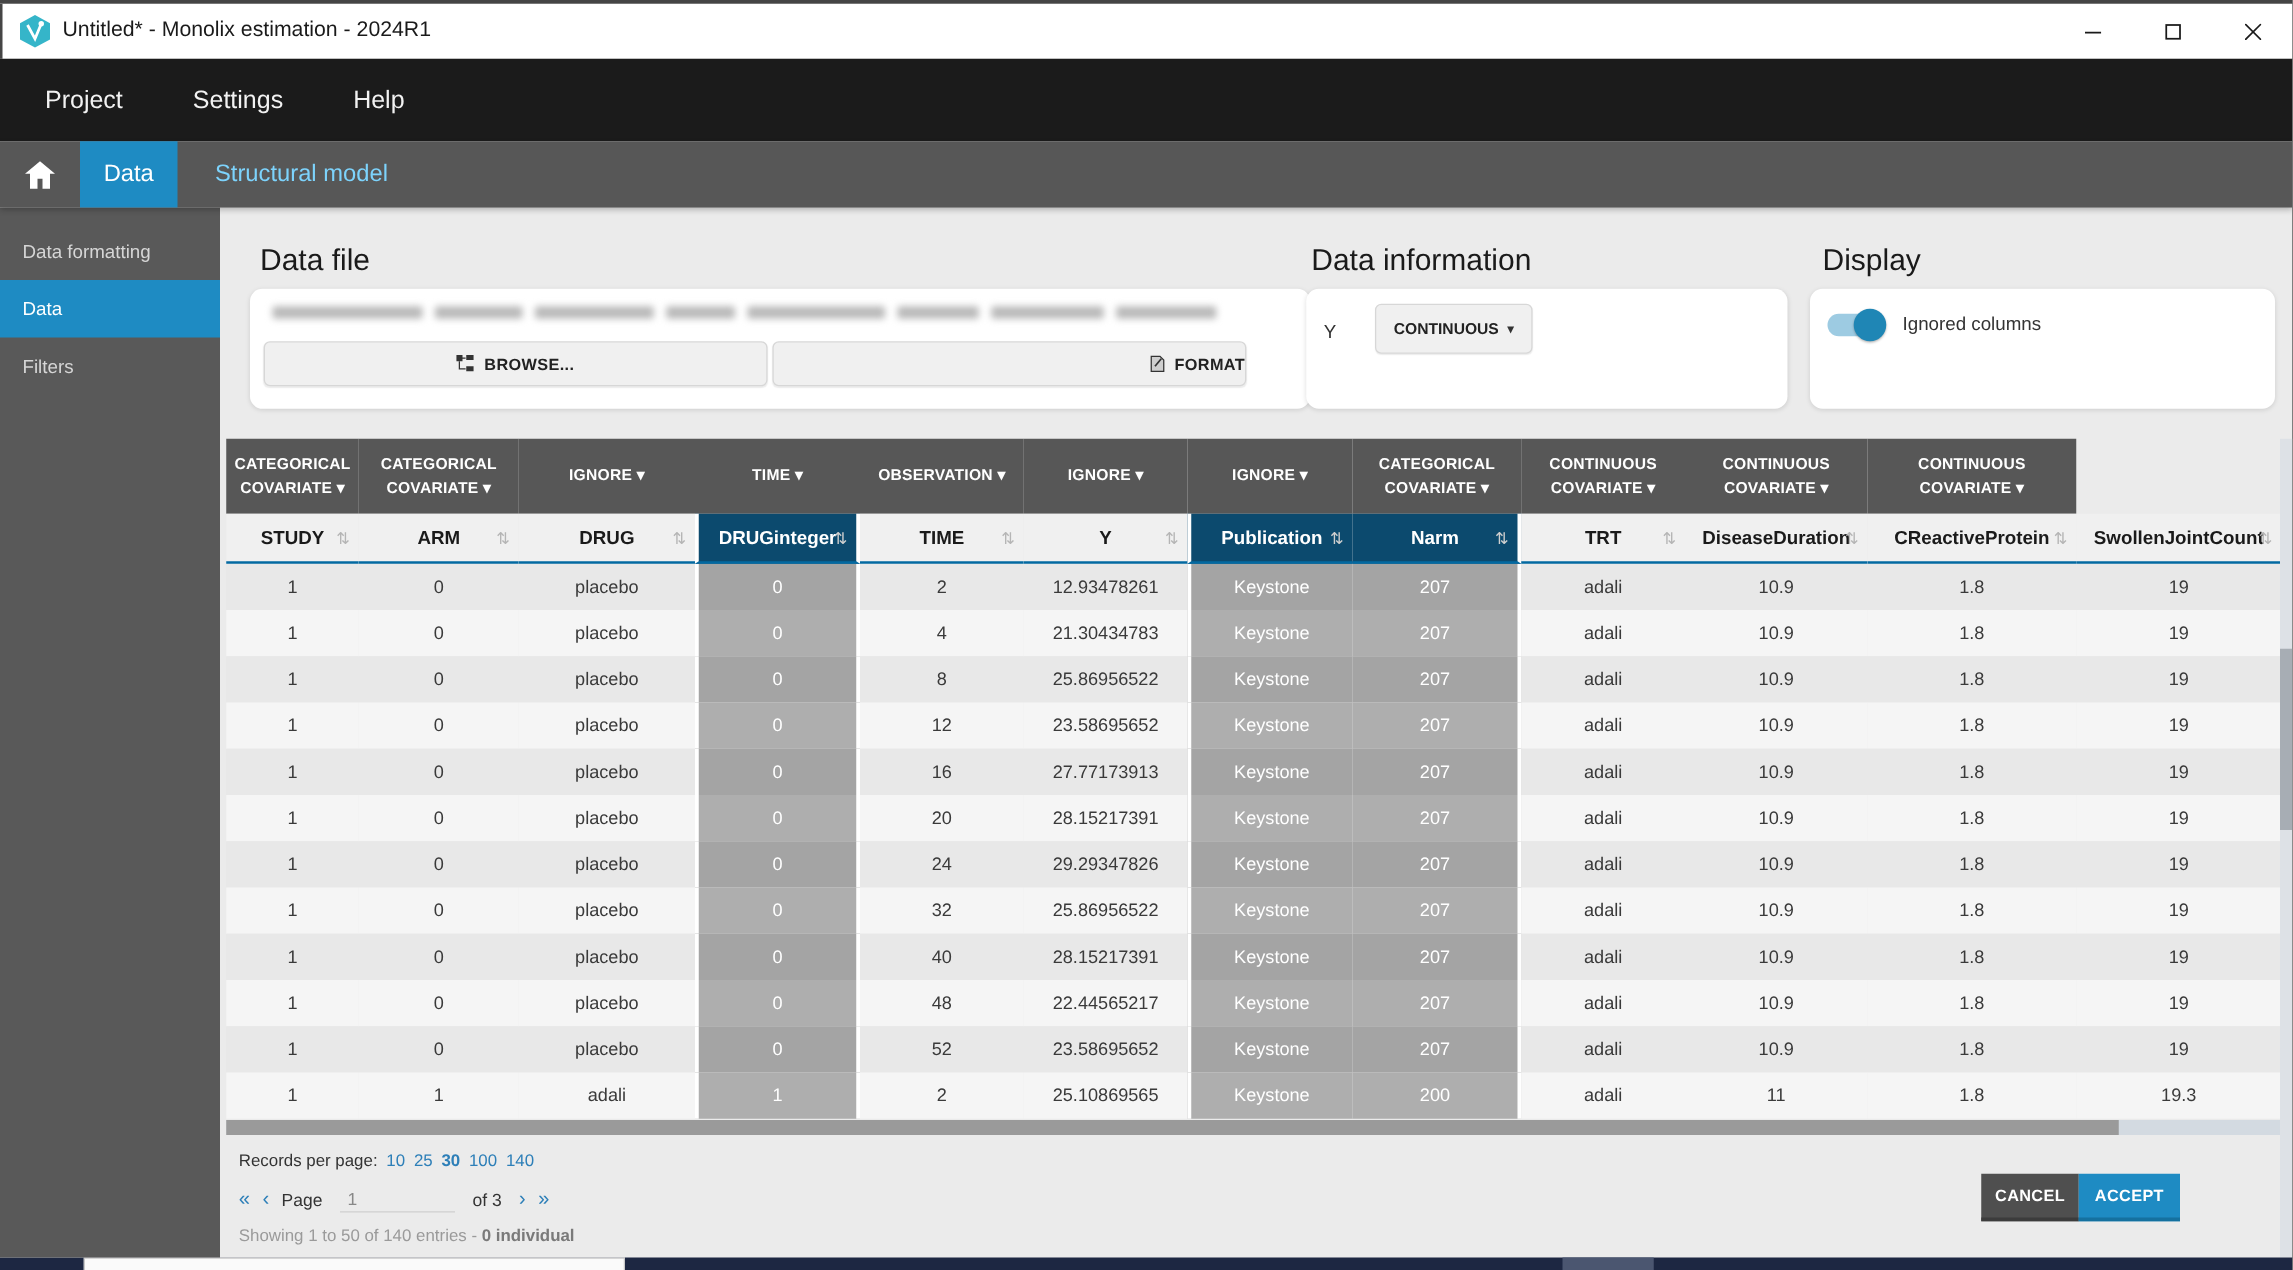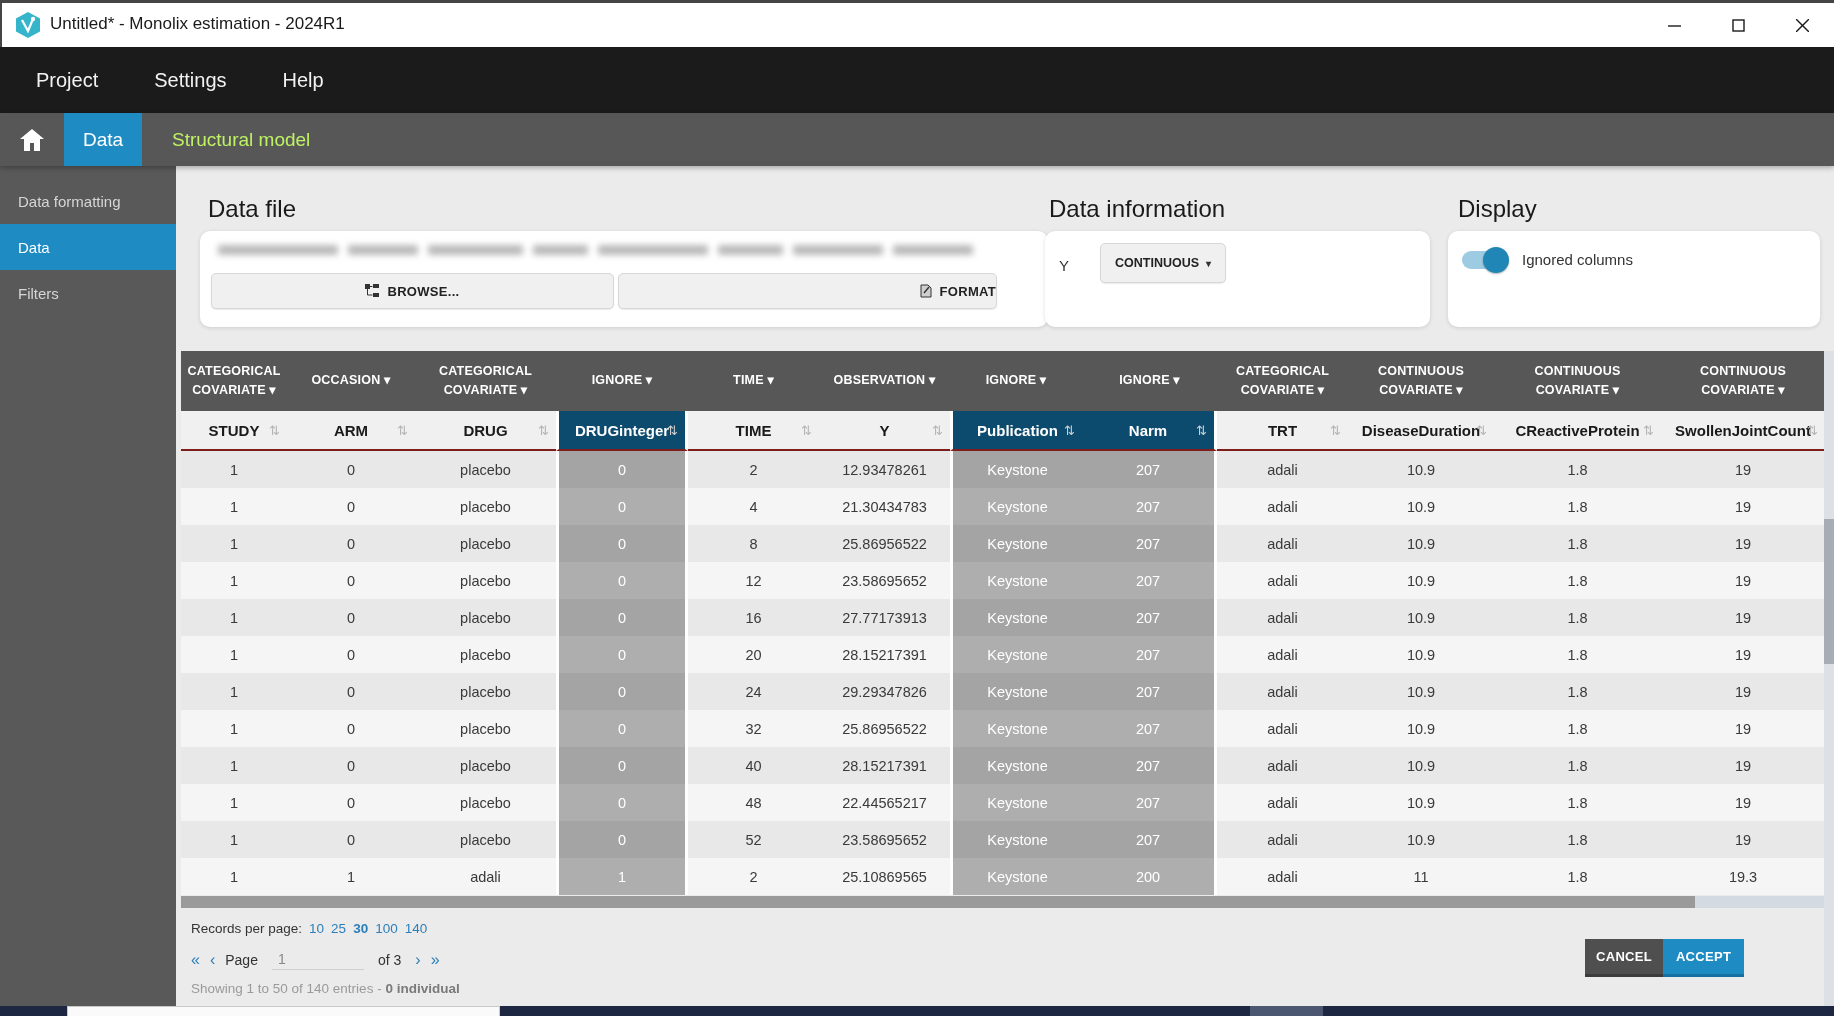--- a/index.html
+++ b/index.html
@@ -12,21 +12,21 @@
   .winbtn{position:absolute;top:0;width:64px;height:44px;display:flex;align-items:center;justify-content:center;}
   .winbtn svg{stroke:#1a1a1a;stroke-width:1.4;fill:none;}
   .btn-min{right:128px;}.btn-max{right:64px;}.btn-close{right:0;}
   
   .menubar{position:absolute;left:0;top:44px;width:100%;height:66px;background:#1b1b1b;display:flex;align-items:center;gap:56px;padding-left:36px;box-sizing:border-box;}
   .menu-item{color:#f2f2f2;font-size:20px;font-weight:400;cursor:default;}
   
   .tabrow{position:absolute;left:0;top:110px;width:100%;height:53px;background:#575757;box-shadow:0 2px 5px rgba(0,0,0,.28);z-index:5;}
   .home{position:absolute;left:0;top:0;width:64px;height:53px;display:flex;align-items:center;justify-content:center;}
   .tab-data{position:absolute;left:64px;top:0;width:78px;height:53px;background:#1e8bc3;color:#fff;font-size:19px;display:flex;align-items:center;justify-content:center;}
-  .tab-structural{position:absolute;left:172px;top:0;height:53px;display:flex;align-items:center;color:#bef264;font-size:19px;}
+  .tab-structural{position:absolute;left:172px;top:0;height:53px;display:flex;align-items:center;color:#7dd3fc;font-size:19px;}
   
   .sidebar{position:absolute;left:0;top:163px;width:176px;height:840px;background:#595959;z-index:4;}
   .side-item{height:46px;display:flex;align-items:center;padding-left:18px;color:#d6d6d6;font-size:15px;box-sizing:border-box;}
   .side-item.active{background:#1e8bc3;color:#fff;}
   
   .section-title{position:absolute;top:192px;font-size:24px;color:#1a1a1a;}
   .card{position:absolute;top:228px;background:#fff;border-radius:10px;box-shadow:0 1px 4px rgba(0,0,0,.13);box-sizing:border-box;}
   .card-file{left:200px;width:848px;height:96px;}
   .card-info{left:1045px;width:385px;height:96px;}
   .card-display{left:1448px;width:372px;height:96px;}
@@ -47,21 +47,21 @@
   .caret{font-size:10px;color:#333;}
   .toggle{position:absolute;left:14px;top:20px;width:44px;height:18px;background:#9dcbe2;border-radius:9px;}
   .knob{position:absolute;right:-3px;top:-4px;width:26px;height:26px;border-radius:50%;background:#1f86b5;box-shadow:0 1px 2px rgba(0,0,0,.3);}
   .toggle-label{position:absolute;left:74px;top:20px;font-size:15px;color:#333;}
   
   .table-wrap{position:absolute;left:181px;top:348px;width:1644px;}
   .tgrid{display:grid;grid-template-columns:106px 128px 141px 132px 131px 131px 132px 135px 131px 146px 167px 164px;}
   .type-cell{background:#575757;color:#fff;height:60px;display:flex;flex-direction:column;align-items:center;justify-content:center;
              font-size:12.5px;font-weight:bold;line-height:1.55;letter-spacing:.2px;cursor:pointer;}
   .name-cell{position:relative;background:#f0f0f0;height:40px;display:flex;align-items:center;justify-content:center;
-             font-size:15px;font-weight:bold;color:#1a1a1a;border-bottom:2px solid #7f1d1d;box-sizing:border-box;}
+             font-size:15px;font-weight:bold;color:#1a1a1a;border-bottom:2px solid #0369a1;box-sizing:border-box;}
   .name-cell .sort{position:absolute;right:7px;color:#b5b5b5;font-size:13px;font-weight:normal;}
   .name-cell.ignored{background:#0c4a6e;color:#fff;}
   .name-cell.ignored .sort{color:#cfcfcf;}
   .cell{height:37px;display:flex;align-items:center;justify-content:center;font-size:14.5px;color:#3a3a3a;box-sizing:border-box;}
   .row-odd .cell{background:#e8e8e8;}
   .row-even .cell{background:#f5f5f5;}
   .row-odd .cell.ignored{background:#a4a4a4;color:#fff;}
   .row-even .cell.ignored{background:#aeaeae;color:#fff;}
   .sep-l{border-left:3px solid #fff;}
   .sep-r{border-right:3px solid #fff;}
@@ -191,23 +191,20 @@
     <span class="toggle-label">Ignored columns</span>
   </div>
 
   <div class="table-wrap">
     <div class="tgrid" id="type-row">
         <div class="type-cell">
           <span>CATEGORICAL</span>
           <span>COVARIATE ▾</span>
         </div>
         <div class="type-cell">
-          <span>OCCASION ▾</span>
-        </div>
-        <div class="type-cell">
           <span>CATEGORICAL</span>
           <span>COVARIATE ▾</span>
         </div>
         <div class="type-cell">
           <span>IGNORE ▾</span>
         </div>
         <div class="type-cell">
           <span>TIME ▾</span>
         </div>
         <div class="type-cell">

